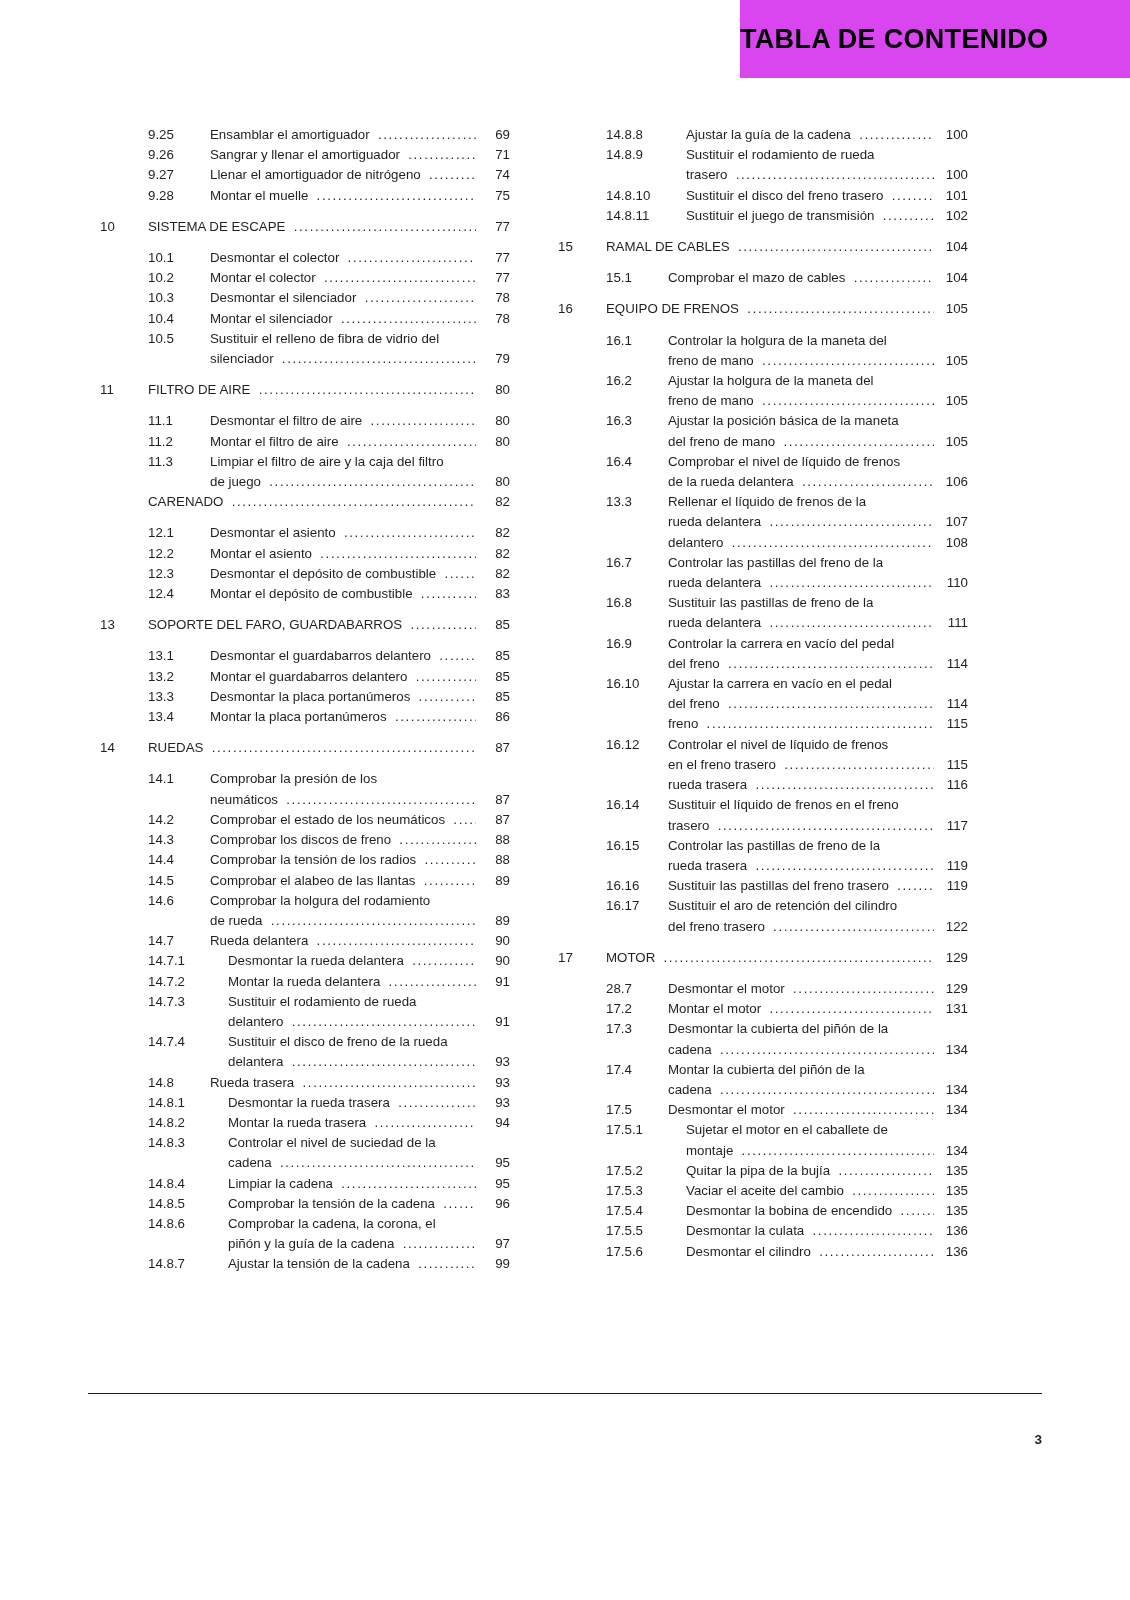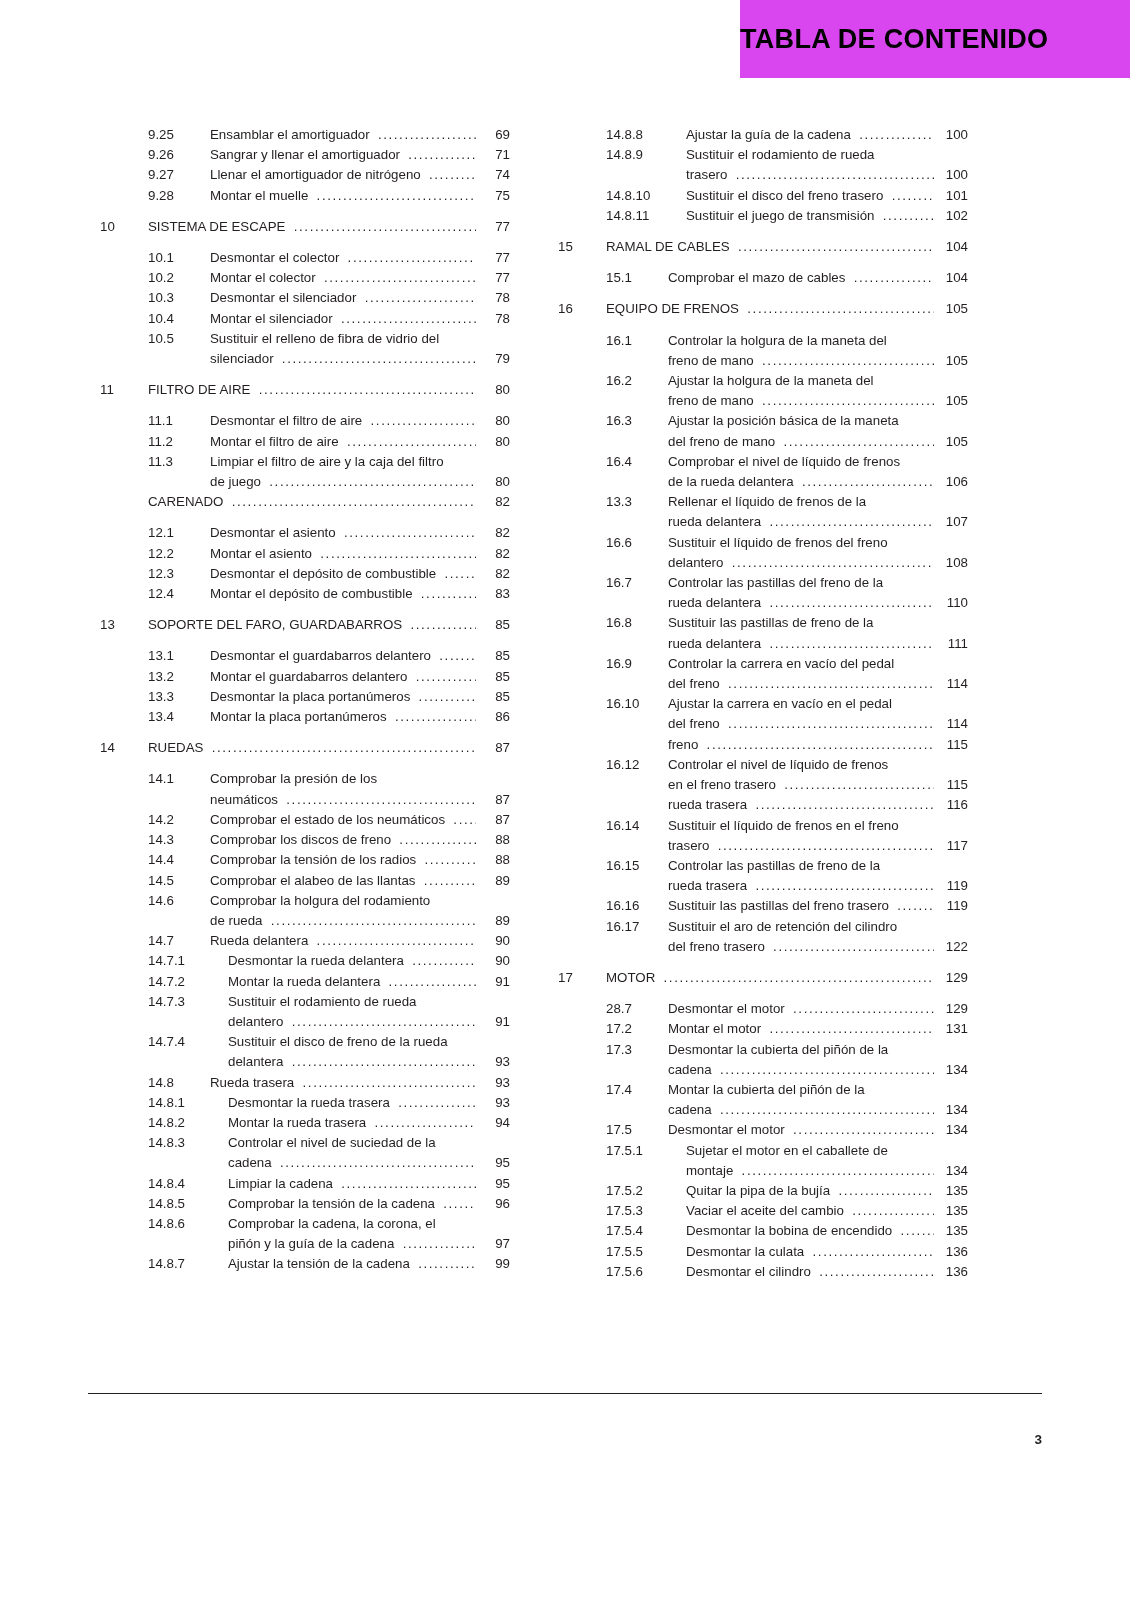--- a/index.html
+++ b/index.html
@@ -450,25 +450,20 @@
       <div class="toc-row lvl2">
         <span class="num">13.3</span>
         <span class="txt"><span class="label">Rellenar el líquido de frenos de la</span></span>
         <span class="page"></span>
       </div>
       <div class="toc-row lvl2 row-cont">
         <span class="num"></span>
         <span class="txt"><span class="label">rueda delantera</span><span class="dots"> ........................................................................................................................</span></span>
         <span class="page">107</span>
       </div>
-      <div class="toc-row lvl2">
-        <span class="num">16.6</span>
-        <span class="txt"><span class="label">Sustituir el líquido de frenos del freno</span></span>
-        <span class="page"></span>
-      </div>
       <div class="toc-row lvl2 row-cont">
         <span class="num"></span>
         <span class="txt"><span class="label">delantero</span><span class="dots"> ........................................................................................................................</span></span>
         <span class="page">108</span>
       </div>
       <div class="toc-row lvl2">
         <span class="num">16.7</span>
         <span class="txt"><span class="label">Controlar las pastillas del freno de la</span></span>
         <span class="page"></span>
       </div>

